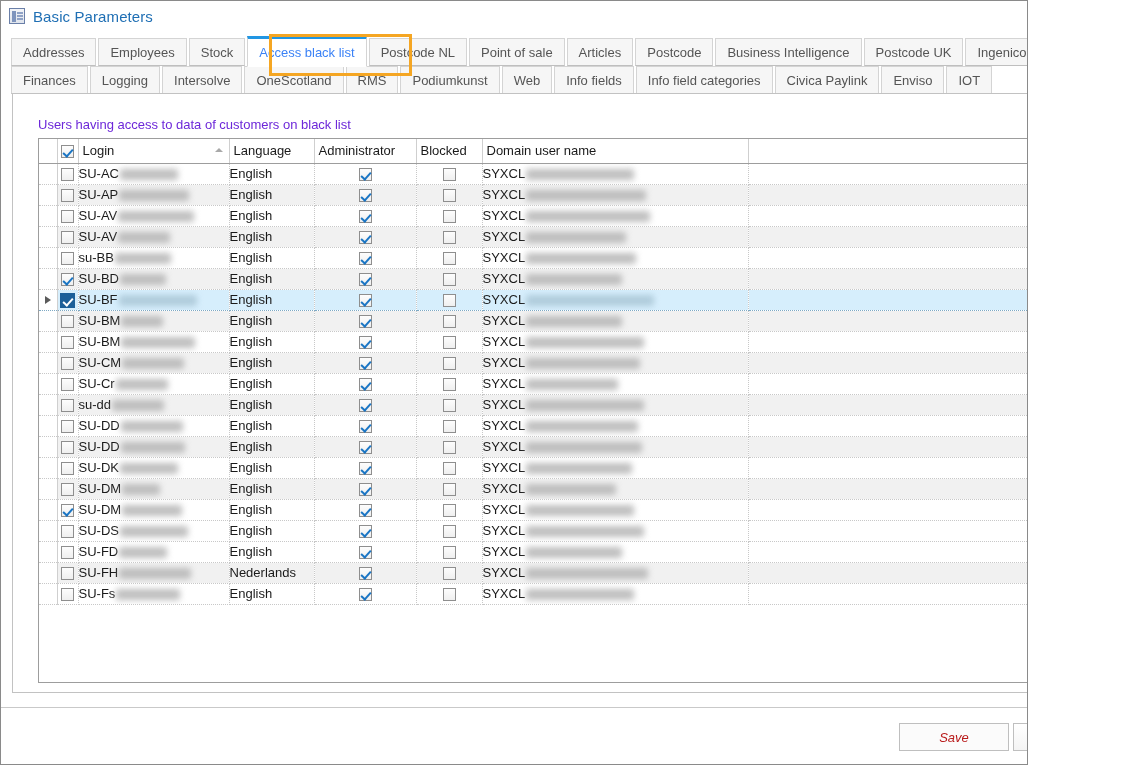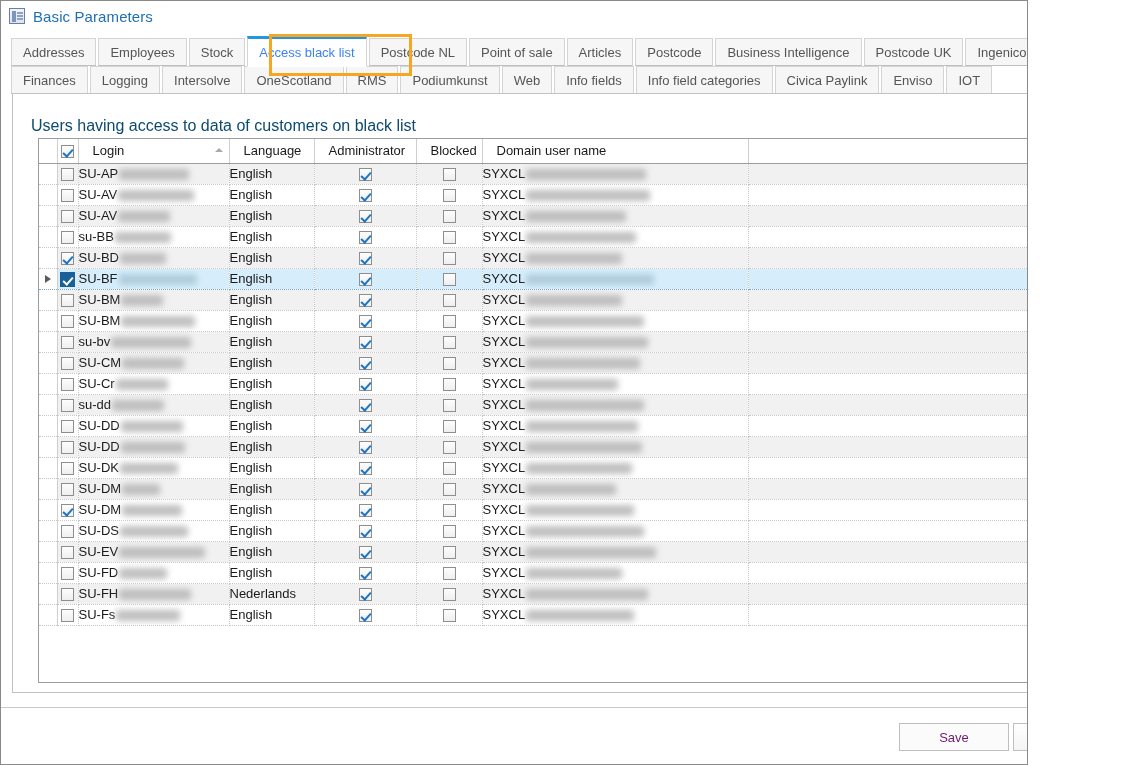--- a/index.html
+++ b/index.html
@@ -146,23 +146,23 @@
     position: absolute;
     left: 11px; top: 92px;
     width: 1110px; height: 600px;
     background: #ffffff;
     border: 1px solid #c2c2c2;
     box-sizing: border-box;
     z-index: 2;
   }
   .panel-title {
     position: absolute;
-    left: 18px; top: 23px;
-    font-size: 16px;
-    color: #0c4a6e;
+    left: 25px; top: 23px;
+    font-size: 13px;
+    color: #6d28d9;
   }
 
   
   .grid {
     position: absolute;
     left: 25px; top: 44px;
     width: 1058px; height: 545px;
     border: 1px solid #9d9d9d;
     box-sizing: border-box;
     background: #ffffff;
@@ -192,21 +192,21 @@
     border-right: 1px solid #cfcfcf;
     border-bottom: 1px solid #9d9d9d;
     font-weight: normal;
     font-size: 13px;
     color: #1a1a1a;
     text-align: left;
     vertical-align: middle;
     position: relative;
   }
   thead th.h-ind { border-right: 1px solid #cfcfcf; }
-  thead th .hlabel { padding-left: 14px; display: inline-block; }
+  thead th .hlabel { padding-left: 4px; display: inline-block; }
   .sort-arrow {
     position: absolute;
     right: 6px; top: 9px;
     width: 0; height: 0;
     border-left: 4px solid transparent;
     border-right: 4px solid transparent;
     border-bottom: 4px solid #a9a9a9;
   }
   tbody tr { height: 21px; }
   tbody td {
@@ -337,21 +337,21 @@
     border: 1px solid #bfbfbf;
     background: linear-gradient(#ffffff, #f4f4f4);
     box-sizing: border-box;
     font-size: 13px;
     color: #1a1a1a;
     display: flex;
     align-items: center;
     justify-content: center;
     cursor: default;
   }
-  .btn.disabled { color: #701a75; background: #fbfbfb; }
+  .btn.disabled { color: #b91c1c; background: #fbfbfb; font-style: italic; }
   #save-btn { left: 898px; top: 722px; width: 110px; }
   #close-btn { left: 1012px; top: 722px; width: 110px; }
 </style>
 </head>
 <body>
 
 <div id="app">
 
   <div class="titlebar">
     <div class="title-icon"></div>
@@ -416,20 +416,30 @@
                 <th><span class="cb checked"></span></th>
                 <th><span class="hlabel">Login</span><span class="sort-arrow"></span></th>
                 <th><span class="hlabel">Language</span></th>
                 <th><span class="hlabel">Administrator</span></th>
                 <th><span class="hlabel">Blocked</span></th>
                 <th><span class="hlabel">Domain user name</span></th>
                 <th style="border-right: none;"></th>
               </tr>
           </thead>
           <tbody id="gbody">
+              <tr class="">
+                <td class="c-ind"></td>
+                <td class="c-chk"><span class="cb"></span></td>
+                <td class="c-login"><span>SU-AC</span><span class="redact" style="width: 58px;"></span></td>
+                <td class="c-lang">English</td>
+                <td class="c-admin"><span class="cb checked"></span></td>
+                <td class="c-blocked"><span class="cb"></span></td>
+                <td class="c-domain"><span>SYXCL</span><span class="redact" style="width: 108px;"></span></td>
+                <td class="c-pad"></td>
+              </tr>
               <tr class="alt">
                 <td class="c-ind"></td>
                 <td class="c-chk"><span class="cb"></span></td>
                 <td class="c-login"><span>SU-AP</span><span class="redact" style="width: 70px;"></span></td>
                 <td class="c-lang">English</td>
                 <td class="c-admin"><span class="cb checked"></span></td>
                 <td class="c-blocked"><span class="cb"></span></td>
                 <td class="c-domain"><span>SYXCL</span><span class="redact" style="width: 120px;"></span></td>
                 <td class="c-pad"></td>
               </tr>
@@ -501,30 +511,20 @@
                 <td class="c-login"><span>SU-BM</span><span class="redact" style="width: 74px;"></span></td>
                 <td class="c-lang">English</td>
                 <td class="c-admin"><span class="cb checked"></span></td>
                 <td class="c-blocked"><span class="cb"></span></td>
                 <td class="c-domain"><span>SYXCL</span><span class="redact" style="width: 118px;"></span></td>
                 <td class="c-pad"></td>
               </tr>
               <tr class="alt">
                 <td class="c-ind"></td>
                 <td class="c-chk"><span class="cb"></span></td>
-                <td class="c-login"><span>su-bv</span><span class="redact" style="width: 80px;"></span></td>
-                <td class="c-lang">English</td>
-                <td class="c-admin"><span class="cb checked"></span></td>
-                <td class="c-blocked"><span class="cb"></span></td>
-                <td class="c-domain"><span>SYXCL</span><span class="redact" style="width: 122px;"></span></td>
-                <td class="c-pad"></td>
-              </tr>
-              <tr class="alt">
-                <td class="c-ind"></td>
-                <td class="c-chk"><span class="cb"></span></td>
                 <td class="c-login"><span>SU-CM</span><span class="redact" style="width: 62px;"></span></td>
                 <td class="c-lang">English</td>
                 <td class="c-admin"><span class="cb checked"></span></td>
                 <td class="c-blocked"><span class="cb"></span></td>
                 <td class="c-domain"><span>SYXCL</span><span class="redact" style="width: 114px;"></span></td>
                 <td class="c-pad"></td>
               </tr>
               <tr class="">
                 <td class="c-ind"></td>
                 <td class="c-chk"><span class="cb"></span></td>
@@ -596,30 +596,20 @@
                 <td class="c-pad"></td>
               </tr>
               <tr class="">
                 <td class="c-ind"></td>
                 <td class="c-chk"><span class="cb"></span></td>
                 <td class="c-login"><span>SU-DS</span><span class="redact" style="width: 68px;"></span></td>
                 <td class="c-lang">English</td>
                 <td class="c-admin"><span class="cb checked"></span></td>
                 <td class="c-blocked"><span class="cb"></span></td>
                 <td class="c-domain"><span>SYXCL</span><span class="redact" style="width: 118px;"></span></td>
-                <td class="c-pad"></td>
-              </tr>
-              <tr class="alt">
-                <td class="c-ind"></td>
-                <td class="c-chk"><span class="cb"></span></td>
-                <td class="c-login"><span>SU-EV</span><span class="redact" style="width: 86px;"></span></td>
-                <td class="c-lang">English</td>
-                <td class="c-admin"><span class="cb checked"></span></td>
-                <td class="c-blocked"><span class="cb"></span></td>
-                <td class="c-domain"><span>SYXCL</span><span class="redact" style="width: 130px;"></span></td>
                 <td class="c-pad"></td>
               </tr>
               <tr class="">
                 <td class="c-ind"></td>
                 <td class="c-chk"><span class="cb"></span></td>
                 <td class="c-login"><span>SU-FD</span><span class="redact" style="width: 48px;"></span></td>
                 <td class="c-lang">English</td>
                 <td class="c-admin"><span class="cb checked"></span></td>
                 <td class="c-blocked"><span class="cb"></span></td>
                 <td class="c-domain"><span>SYXCL</span><span class="redact" style="width: 96px;"></span></td>

